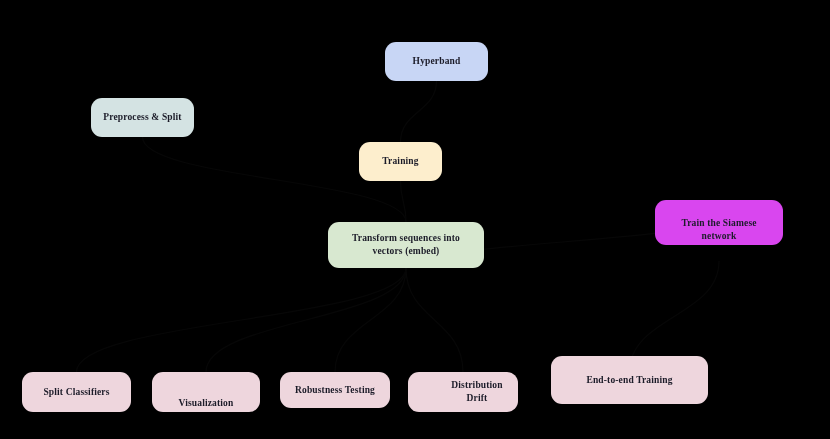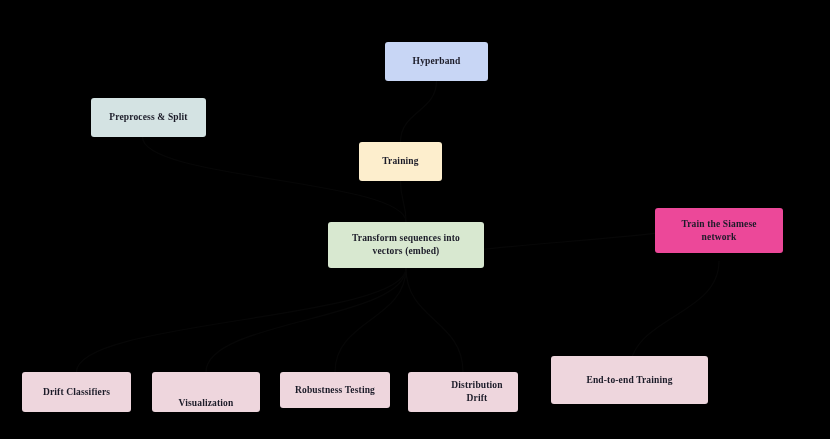--- a/index.html
+++ b/index.html
@@ -28,21 +28,21 @@
     height: 439px;
     pointer-events: none;
   }
   .node {
     position: absolute;
     box-sizing: border-box;
     display: flex;
     align-items: center;
     justify-content: center;
     text-align: center;
-    border-radius: 3px;
+    border-radius: 11px;
     color: #1b1b28;
     font-family: "Liberation Serif", "DejaVu Serif", serif;
     font-weight: bold;
     font-size: 9.5px;
     line-height: 1.35;
     letter-spacing: 0.15px;
     padding: 2px 8px;
     -webkit-font-smoothing: antialiased;
   }
   .node-label {
@@ -66,40 +66,40 @@
         <path d="M 406 268 C 406 320, 206 320, 206 372" fill="none" stroke="#070707" stroke-width="1.2"></path>
         <path d="M 406 268 C 406 320, 335 320, 335 372" fill="none" stroke="#070707" stroke-width="1.2"></path>
         <path d="M 406 268 C 406 320, 463 320, 463 372" fill="none" stroke="#070707" stroke-width="1.2"></path>
       </g>
   </svg>
 
   <div class="node" style="left: 385px; top: 42px; width: 103px; height: 39px; background: rgb(200, 214, 245); color: rgb(27, 27, 40);">
     <span class="node-label">Hyperband</span>
   </div>
 
-  <div class="node" style="left: 91px; top: 98px; width: 115px; height: 39px; background: rgb(212, 227, 227); color: rgb(27, 27, 40);">
+  <div class="node" style="left: 91px; top: 98px; width: 103px; height: 39px; background: rgb(212, 227, 227); color: rgb(27, 27, 40);">
     <span class="node-label">Preprocess &amp; Split</span>
   </div>
 
   <div class="node" style="left: 359px; top: 142px; width: 83px; height: 39px; background: rgb(253, 238, 205); color: rgb(27, 27, 40);">
     <span class="node-label">Training</span>
   </div>
 
   <div class="node" style="left: 328px; top: 222px; width: 156px; height: 46px; background: rgb(216, 232, 208); color: rgb(27, 27, 40);">
     <span class="node-label">Transform sequences into
 vectors (embed)</span>
   </div>
 
-  <div class="node" style="left: 655px; top: 208px; width: 128px; height: 45px; background: #ec4899; color: rgb(27, 27, 40);">
+  <div class="node" style="left: 655px; top: 200px; width: 128px; height: 45px; background: #d946ef; color: rgb(27, 27, 40); align-items: flex-end;">
     <span class="node-label">Train the Siamese
 network</span>
   </div>
 
   <div class="node" style="left: 22px; top: 372px; width: 109px; height: 40px; background: rgb(238, 214, 221); color: rgb(27, 27, 40);">
-    <span class="node-label">Drift Classifiers</span>
+    <span class="node-label">Split Classifiers</span>
   </div>
 
   <div class="node" style="left: 152px; top: 372px; width: 108px; height: 40px; background: rgb(238, 214, 221); color: rgb(27, 27, 40); align-items: flex-end;">
     <span class="node-label">Visualization</span>
   </div>
 
   <div class="node" style="left: 280px; top: 372px; width: 110px; height: 36px; background: rgb(238, 214, 221); color: rgb(27, 27, 40);">
     <span class="node-label">Robustness Testing</span>
   </div>
 

